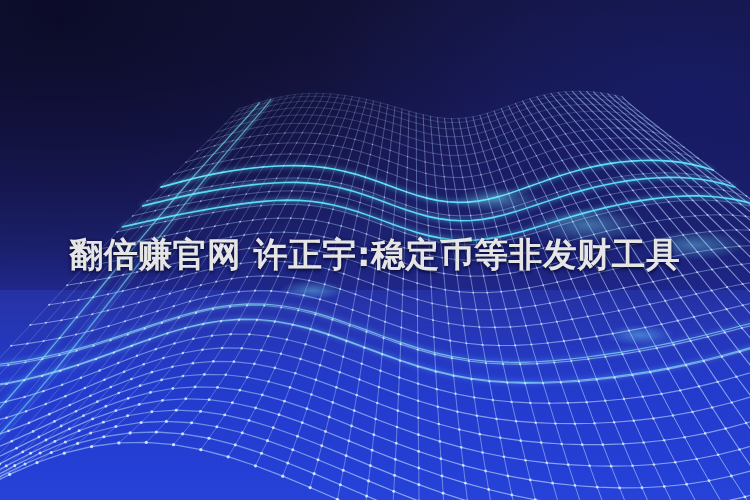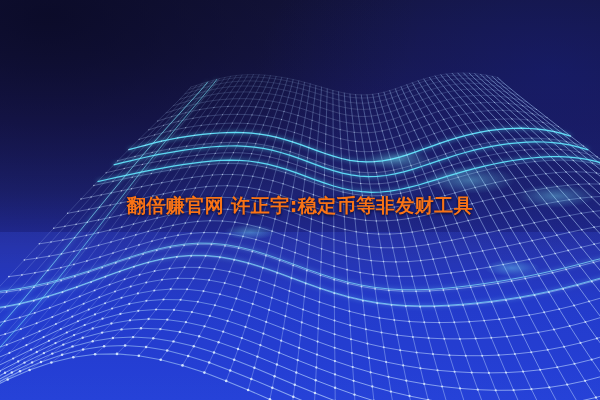--- a/index.html
+++ b/index.html
@@ -75,22 +75,22 @@
     height: 40px;
   }
   .headline {
     position: absolute;
     left: 0;
     right: 0;
     top: 188px;
     height: 34px;
     line-height: 34px;
     text-align: center;
-    color: #f97316;
-    font-size: 19px;
+    color: #e5e5e5;
+    font-size: 27px;
     font-weight: bold;
     letter-spacing: 0.5px;
     white-space: nowrap;
     text-shadow:
       0 0 2px rgba(10,14,60,0.85),
       0 1px 3px rgba(5,8,40,0.8);
     -webkit-font-smoothing: antialiased;
   }
 </style>
 </head>

